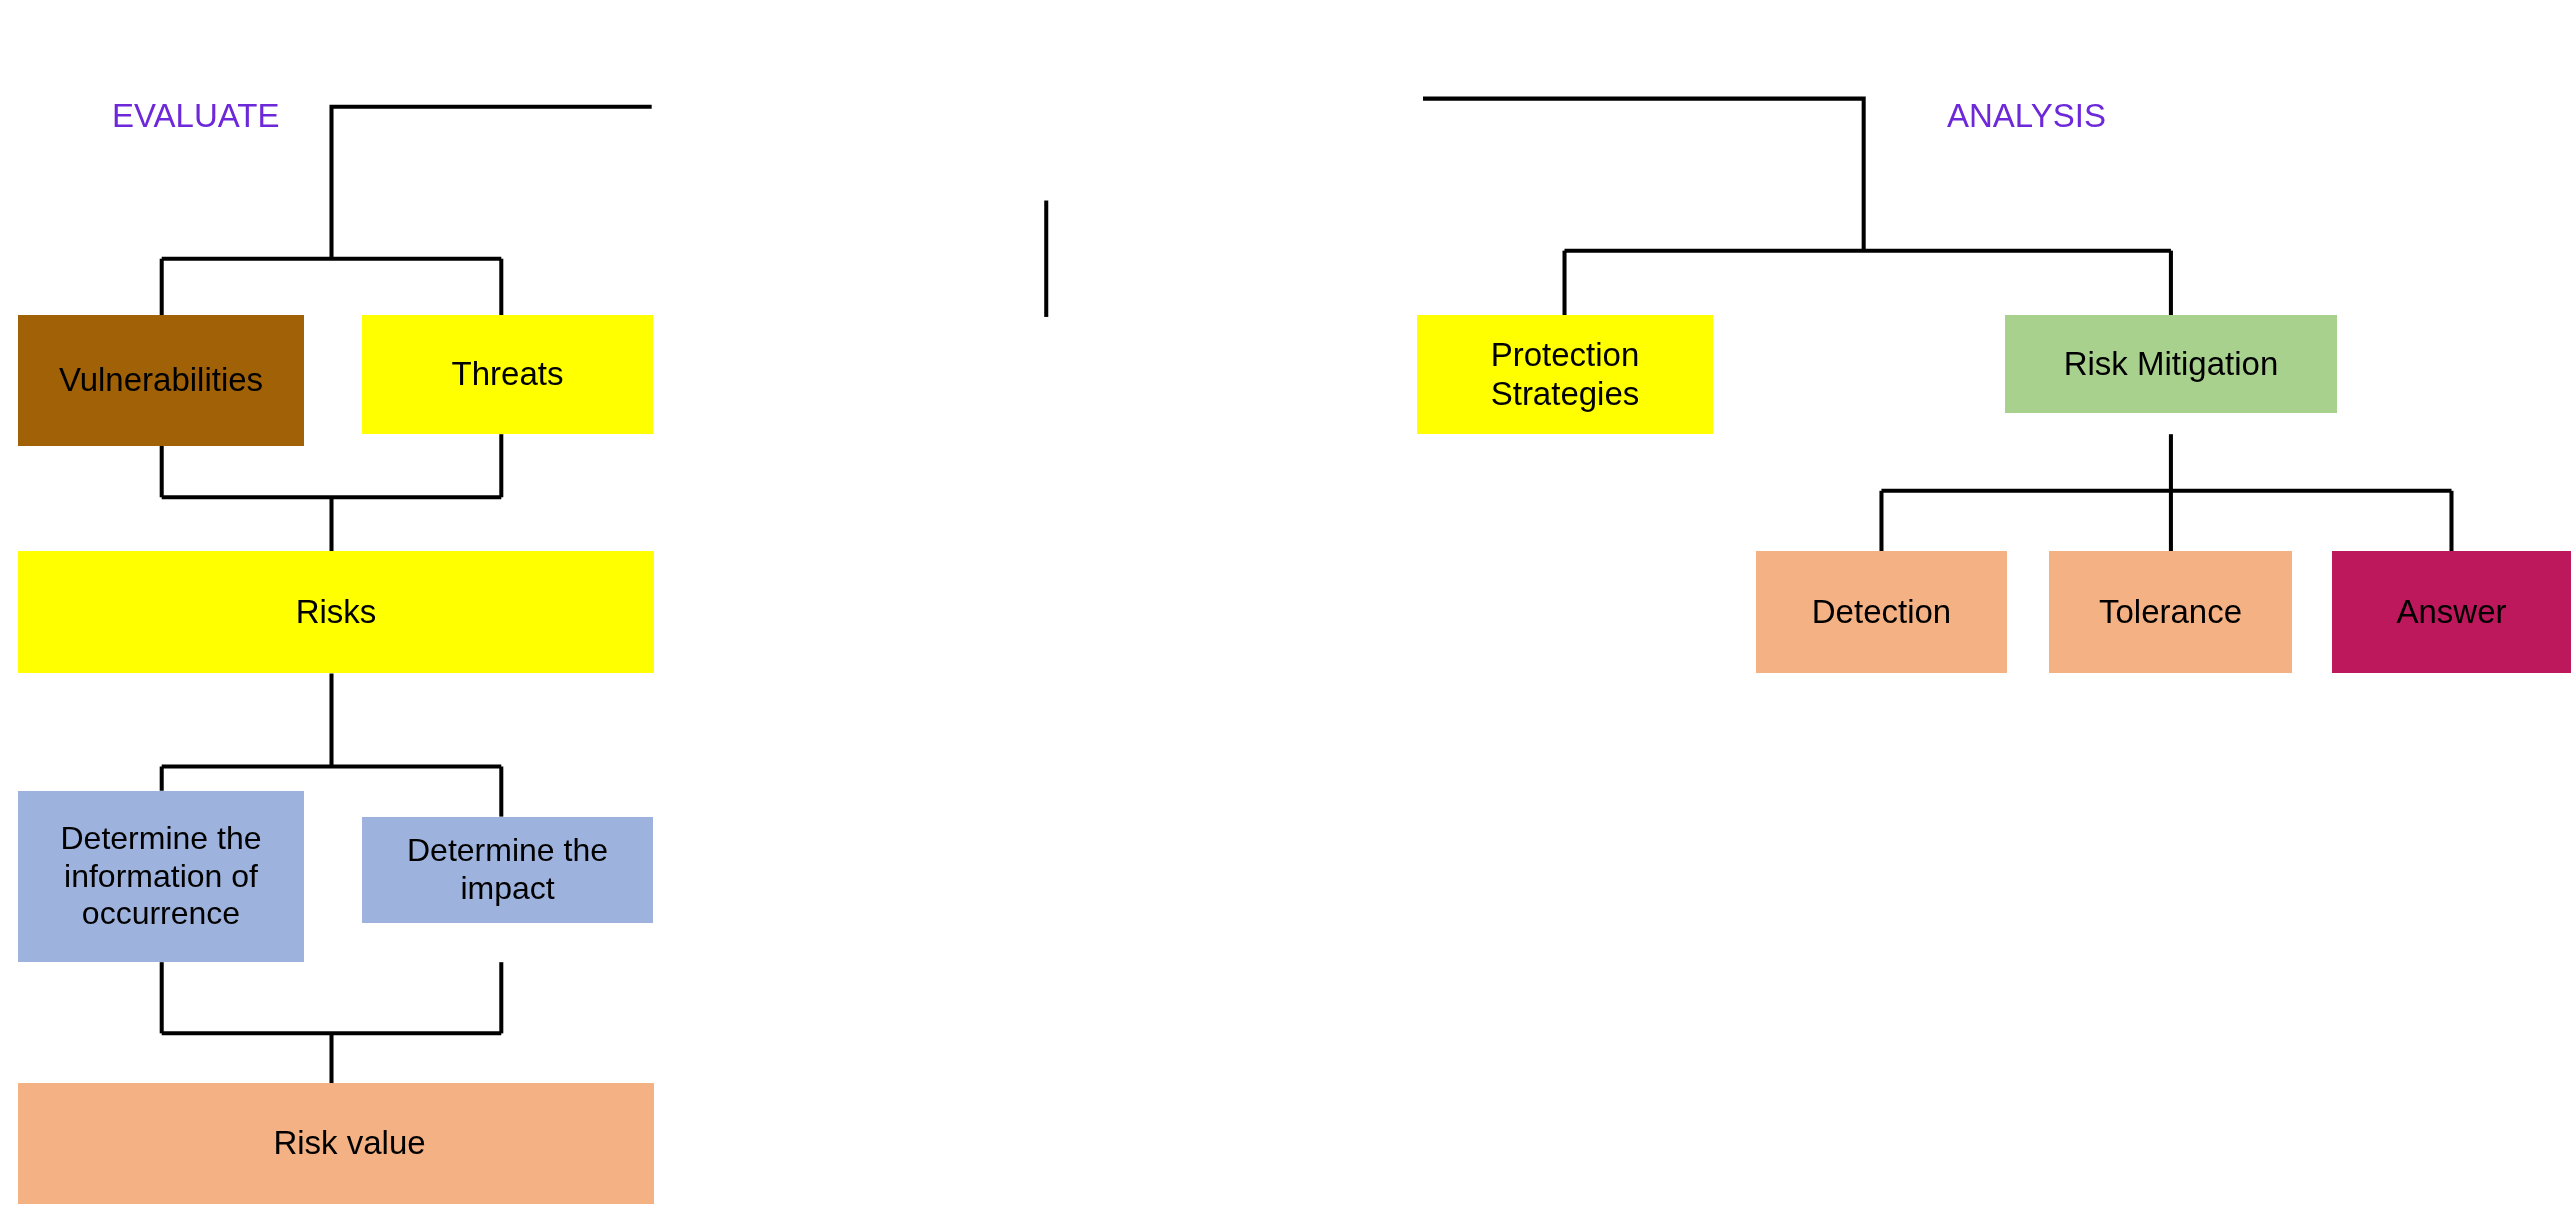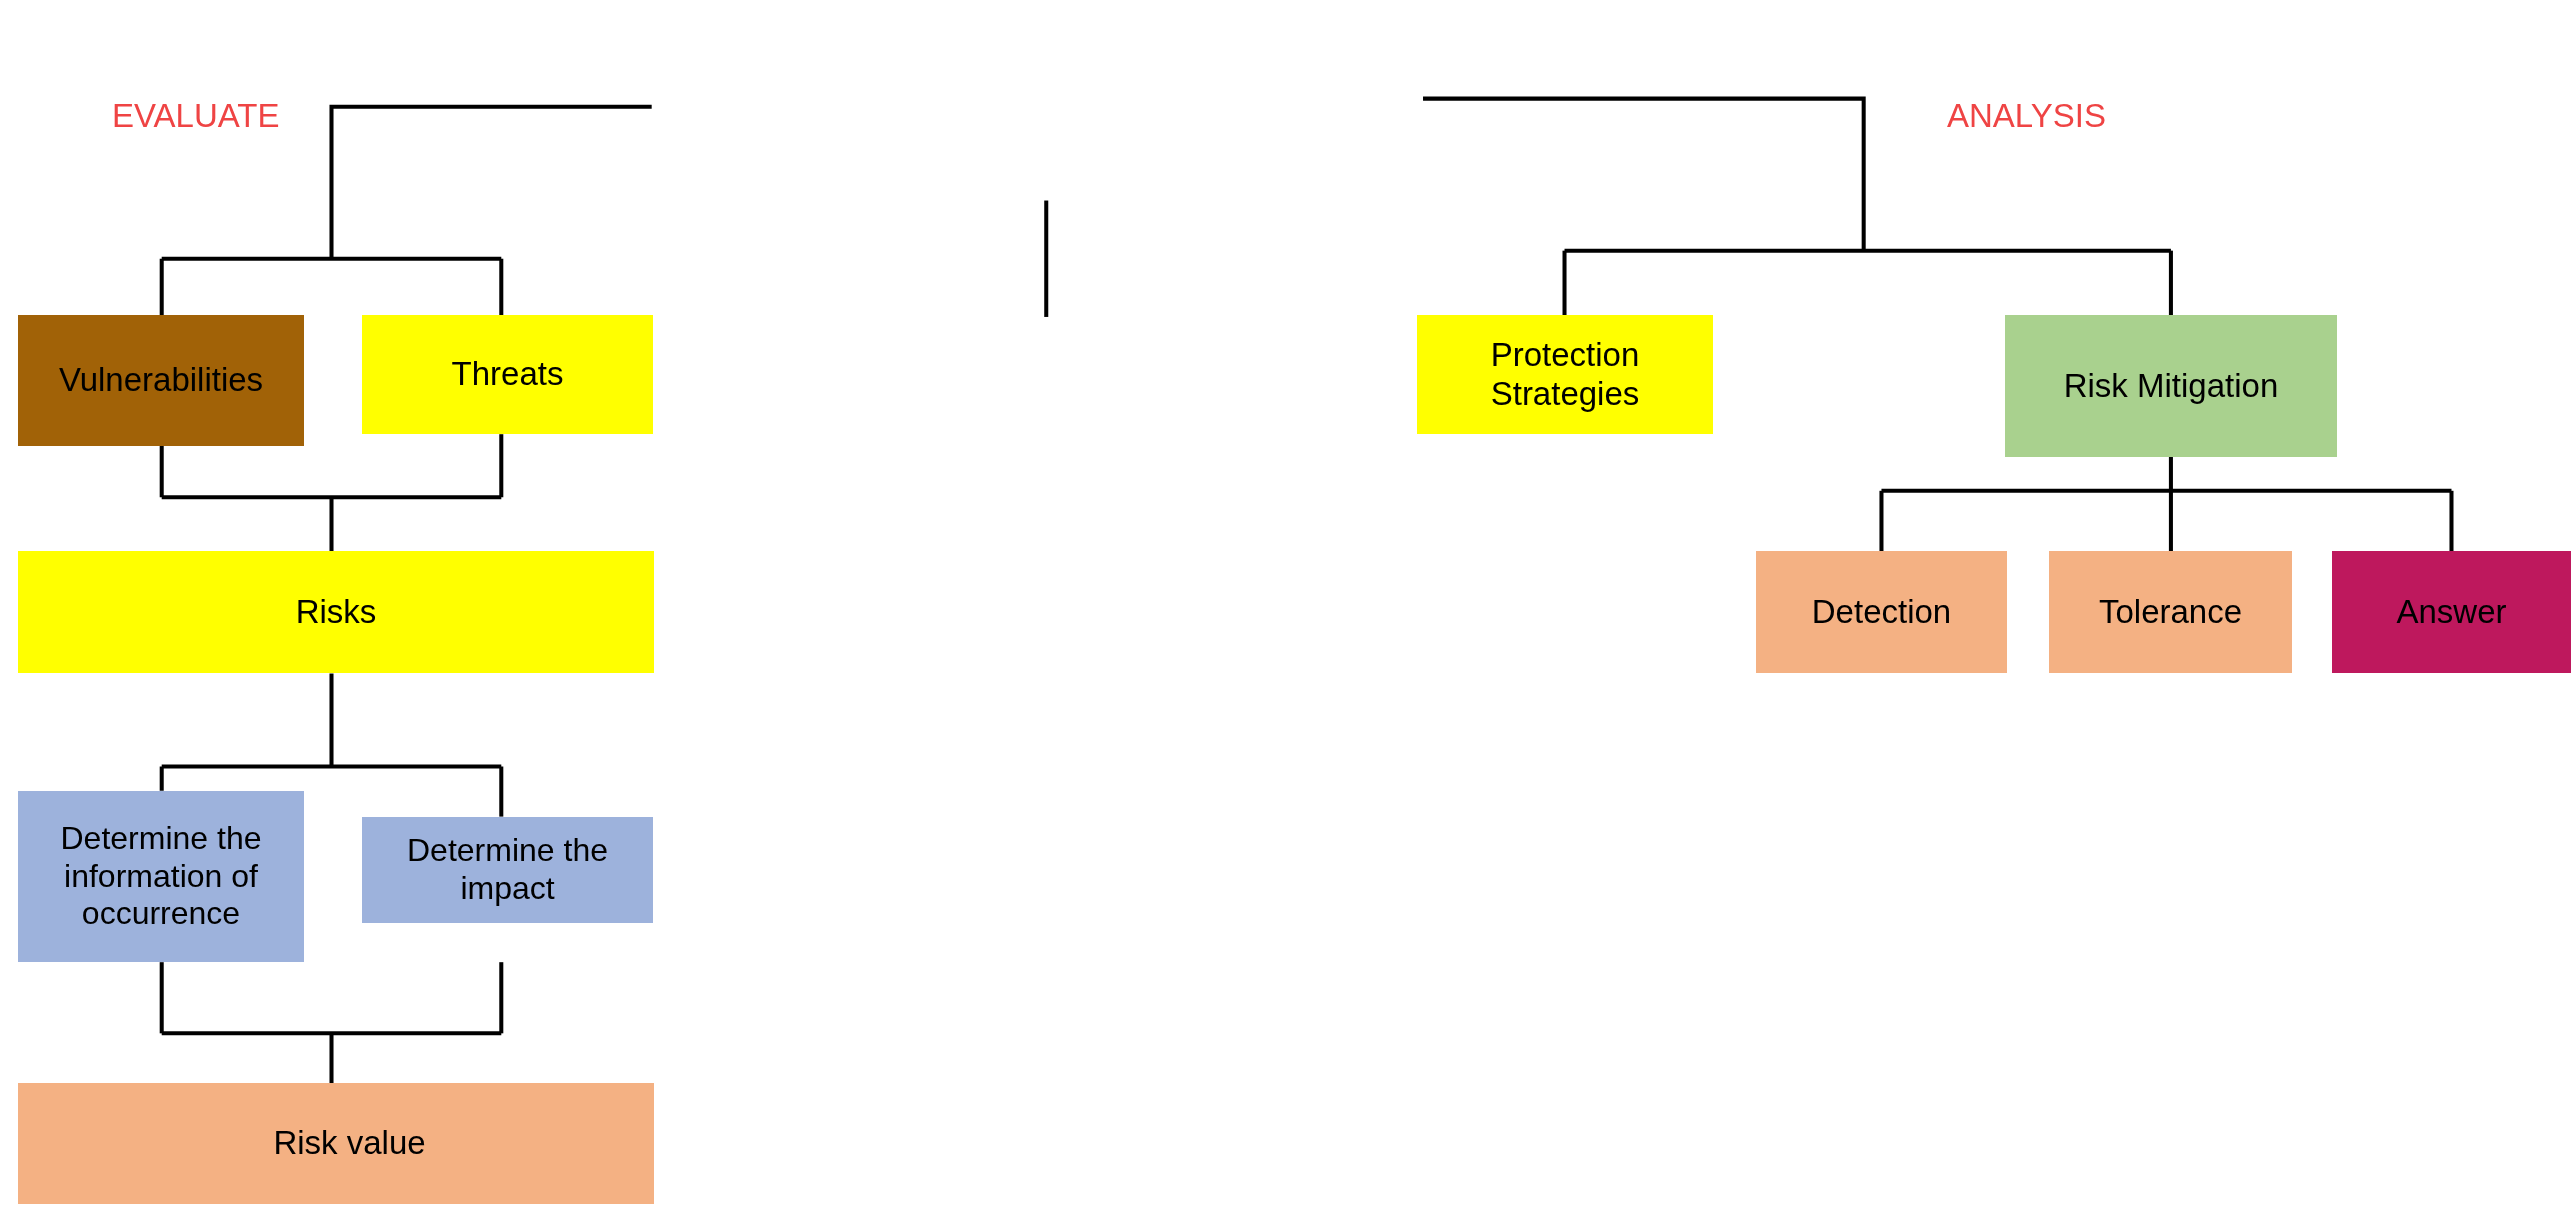--- a/index.html
+++ b/index.html
@@ -23,21 +23,21 @@
     align-items: center;
     justify-content: center;
     text-align: center;
     color: #000000;
     line-height: 1.18;
     padding: 1.6px 4.9px;
     white-space: pre-line;
   }
   .side-label {
     position: absolute;
-    color: #ef4444;
+    color: #6d28d9;
     white-space: nowrap;
   }
   svg.connectors {
     position: absolute;
     left: 0;
     top: 0;
     width: 2576px;
     height: 1229px;
     pointer-events: none;
   }
@@ -95,20 +95,20 @@
 
   <div id="generated-nodes">
       <div class="node" style="left: 18px; top: 315px; width: 286px; height: 131px; background: #a16207; font-size: 33px;"><span>Vulnerabilities</span></div>
       <div class="node" style="left: 362px; top: 315px; width: 291px; height: 119px; background: rgb(255, 255, 0); font-size: 33px;"><span>Threats</span></div>
       <div class="node" style="left: 18px; top: 551px; width: 636px; height: 122px; background: rgb(255, 255, 0); font-size: 33px;"><span>Risks</span></div>
       <div class="node" style="left: 18px; top: 791px; width: 286px; height: 171px; background: rgb(157, 178, 220); font-size: 32px;"><span>Determine the information of occurrence</span></div>
       <div class="node" style="left: 362px; top: 817px; width: 291px; height: 106px; background: rgb(157, 178, 220); font-size: 32px;"><span>Determine the impact</span></div>
       <div class="node" style="left: 18px; top: 1083px; width: 636px; height: 121px; background: rgb(244, 177, 131); font-size: 33px; padding-left: 32px;"><span>Risk value</span></div>
       <div class="node" style="left: 1417px; top: 315px; width: 296px; height: 119px; background: rgb(255, 255, 0); font-size: 33px;"><span>Protection
 Strategies</span></div>
-      <div class="node" style="left: 2005px; top: 315px; width: 332px; height: 142px; background: rgb(169, 209, 142); font-size: 33px;"><span>Risk Mitigation</span></div>
+      <div class="node" style="left: 2005px; top: 315px; width: 332px; height: 98px; background: rgb(169, 209, 142); font-size: 33px;"><span>Risk Mitigation</span></div>
       <div class="node" style="left: 1756px; top: 551px; width: 251px; height: 122px; background: rgb(244, 177, 131); font-size: 33px;"><span>Detection</span></div>
       <div class="node" style="left: 2049px; top: 551px; width: 243px; height: 122px; background: rgb(244, 177, 131); font-size: 33px;"><span>Tolerance</span></div>
       <div class="node" style="left: 2332px; top: 551px; width: 239px; height: 122px; background: #be185d; font-size: 33px;"><span>Answer</span></div>
     </div>
 
 </div>
 
 
 </body></html>

